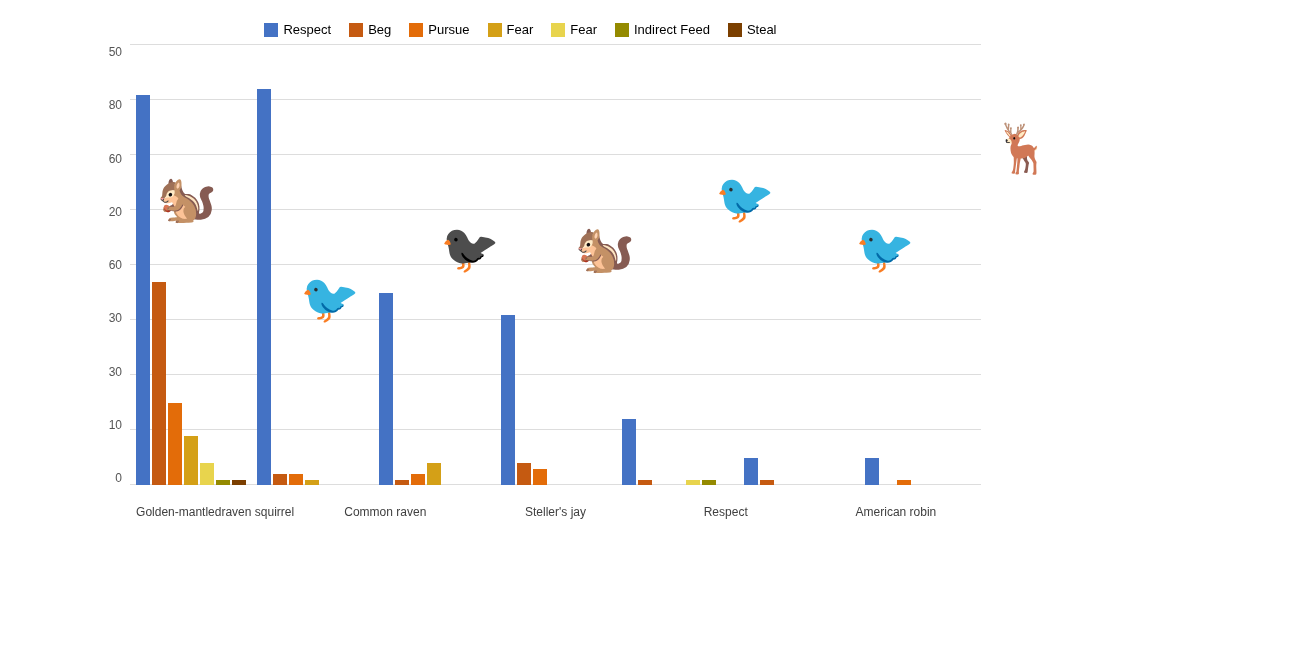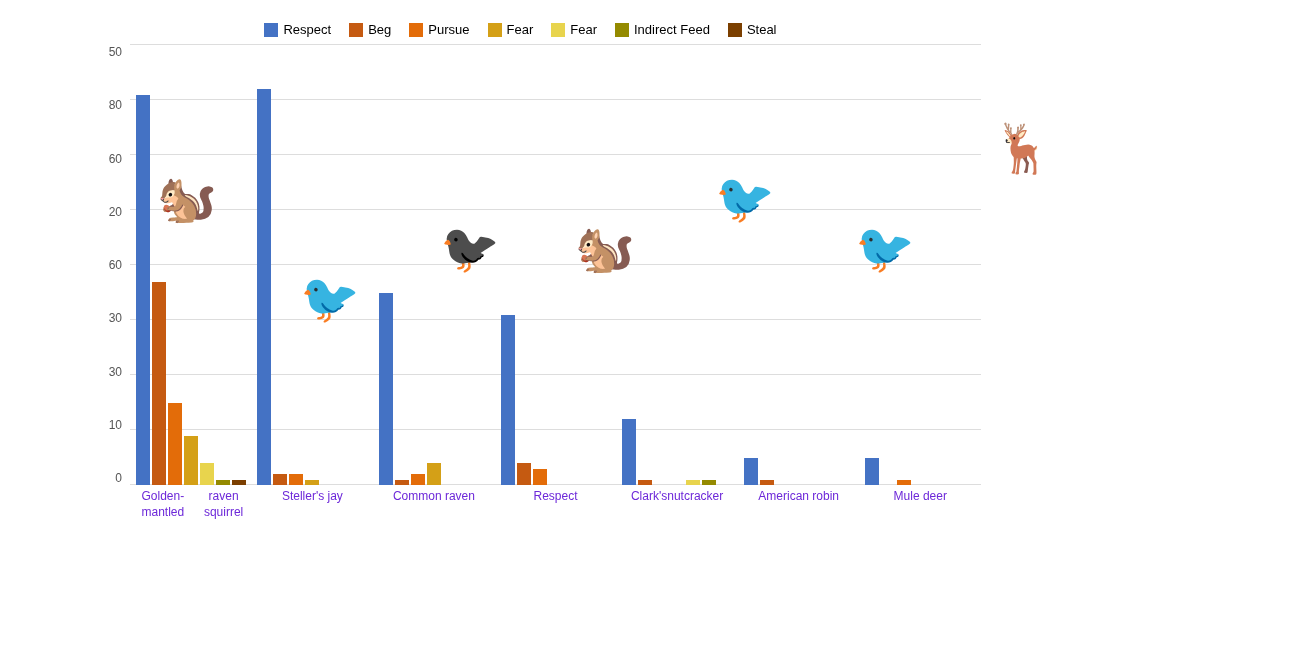--- a/index.html
+++ b/index.html
@@ -113,22 +113,22 @@
       height: 60px;
       display: flex;
     }
     .x-label {
       flex: 1;
       display: flex;
       align-items: flex-start;
       justify-content: center;
       text-align: center;
       font-size: 12px;
-      color: #6d28d9;
-      padding-top: 4px;
+      color: #404040;
+      padding-top: 20px;
       line-height: 1.3;
     }
   </style>
 </head>
 <body>
 
 <div class="chart-container">
   <div class="chart-title"></div>
 
   <div class="legend" id="legend">
@@ -268,38 +268,30 @@
         </div>
       </div>
 
     <div class="x-labels" id="x-labels">
         <div class="x-label">
           <span>Golden-mantled</span>
           <br>
           <span>raven squirrel</span>
         </div>
         <div class="x-label">
+          <span>Common raven</span>
+        </div>
+        <div class="x-label">
           <span>Steller's jay</span>
         </div>
         <div class="x-label">
-          <span>Common raven</span>
-        </div>
-        <div class="x-label">
           <span>Respect</span>
         </div>
         <div class="x-label">
-          <span>Clark's</span>
-          <br>
-          <span>nutcracker</span>
-        </div>
-        <div class="x-label">
           <span>American robin</span>
-        </div>
-        <div class="x-label">
-          <span>Mule deer</span>
         </div>
       </div>
   <div style="position: absolute; font-size: 48px; left: 77px; top: 25%; z-index: 10; pointer-events: none;">🐿️</div>
       <div style="position: absolute; font-size: 48px; left: 220px; top: 45%; z-index: 10; pointer-events: none;">🐦</div>
       <div style="position: absolute; font-size: 48px; left: 360px; top: 35%; z-index: 10; pointer-events: none;">🐦‍⬛</div>
       <div style="position: absolute; font-size: 48px; left: 495px; top: 35%; z-index: 10; pointer-events: none;">🐿️</div>
       <div style="position: absolute; font-size: 48px; left: 635px; top: 25%; z-index: 10; pointer-events: none;">🐦</div>
       <div style="position: absolute; font-size: 48px; left: 775px; top: 35%; z-index: 10; pointer-events: none;">🐦</div>
       <div style="position: absolute; font-size: 48px; left: 913px; top: 15%; z-index: 10; pointer-events: none;">🦌</div>
     </div>

